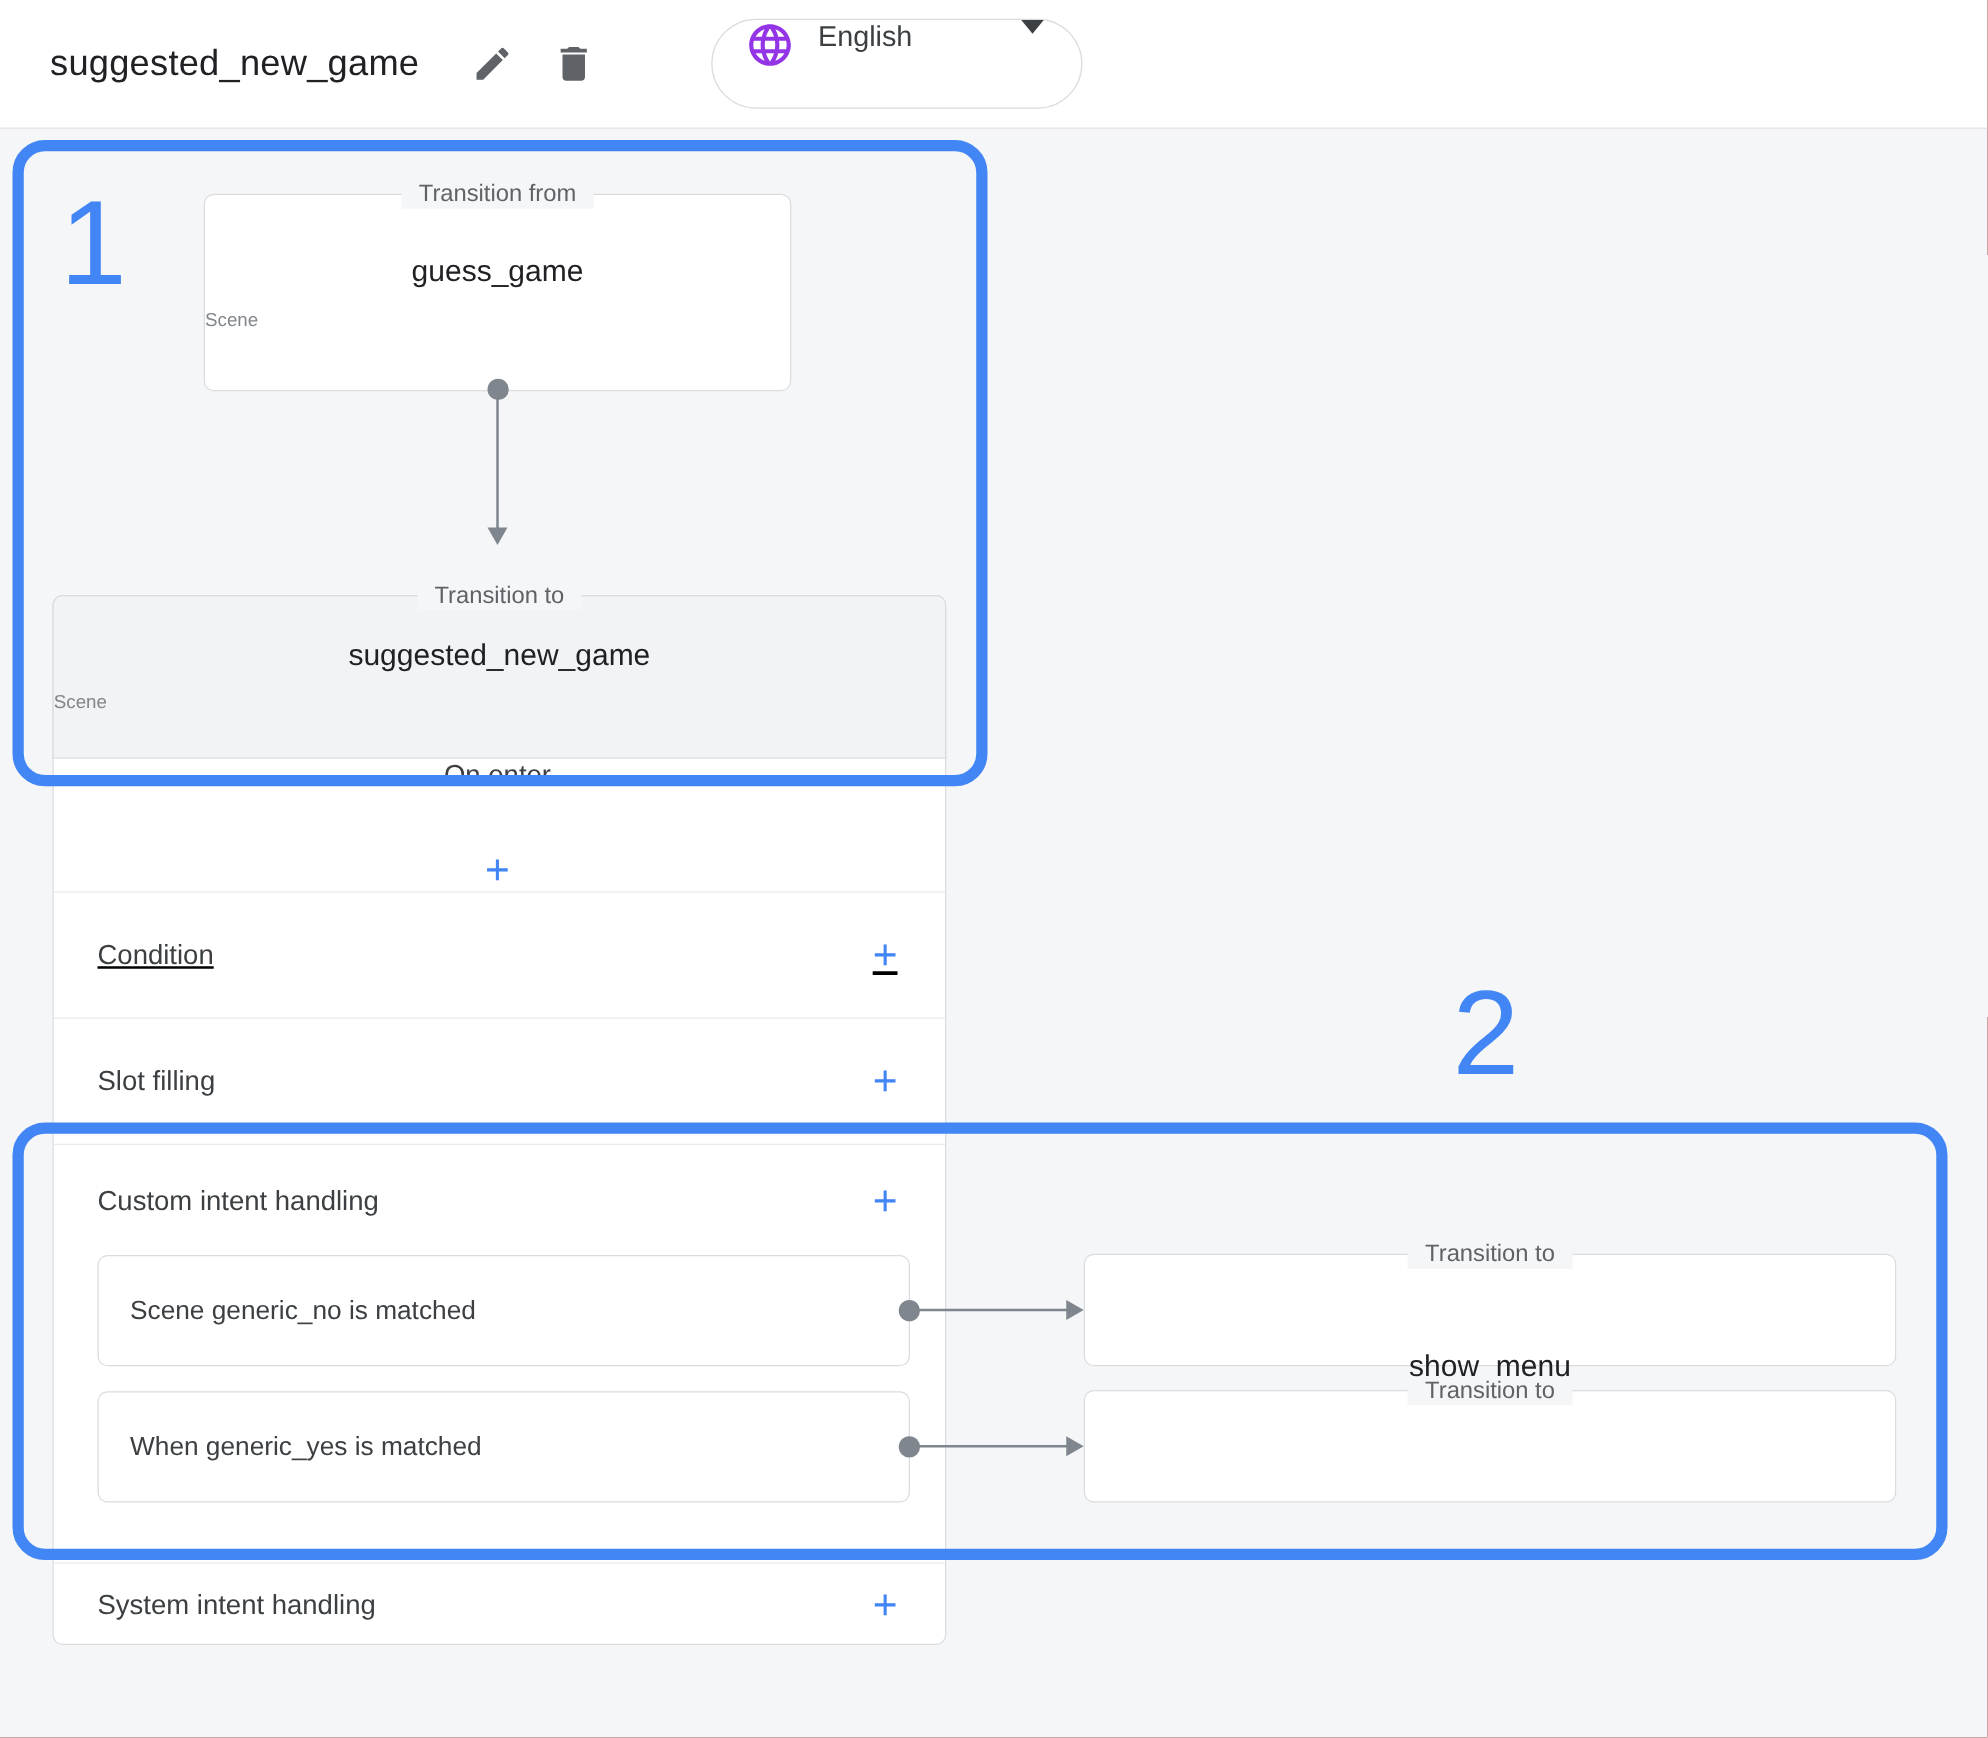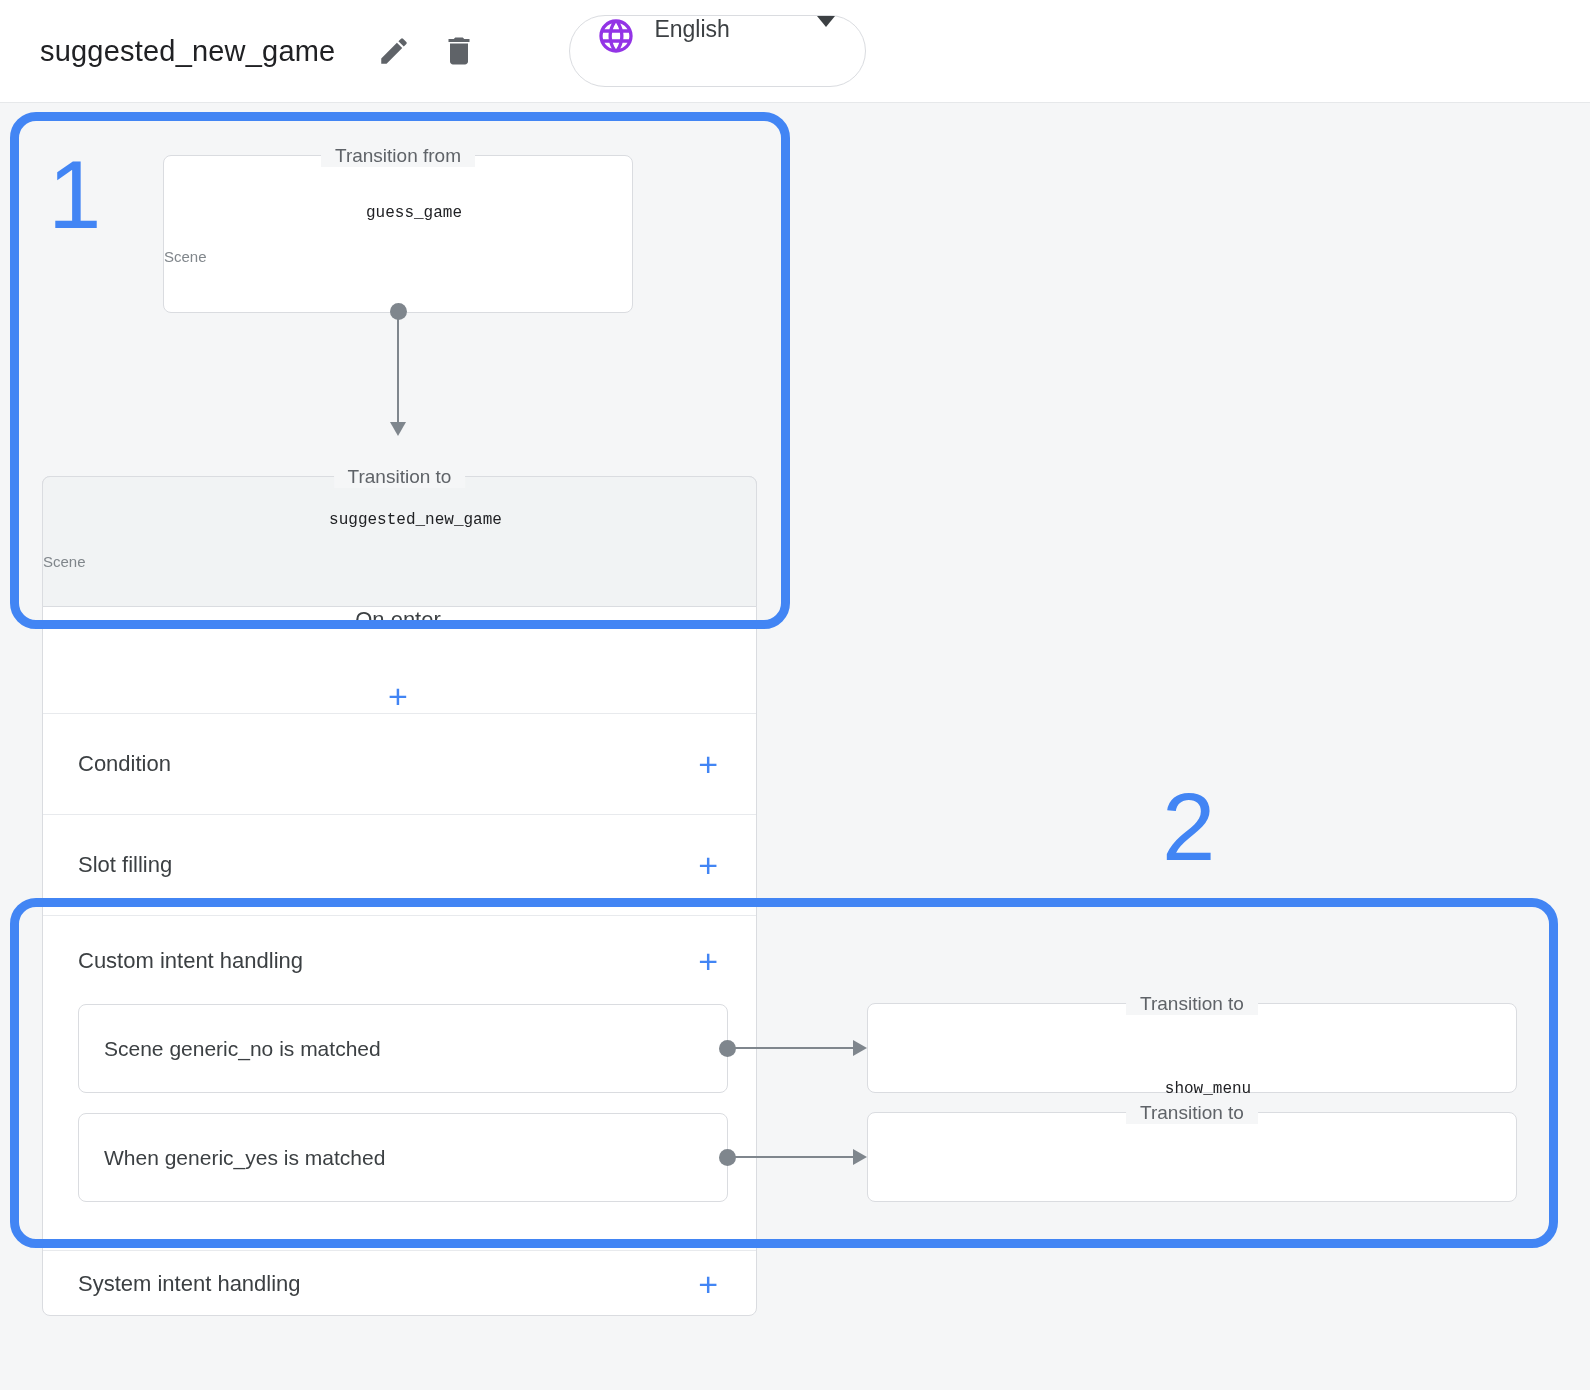--- a/index.html
+++ b/index.html
@@ -32,21 +32,21 @@
   .lang-label{font-size:23px;color:var(--text-mid);margin-left:18px;}
   .caret{margin-left:auto;width:0;height:0;border-left:9px solid transparent;border-right:9px solid transparent;border-top:11px solid #3c4043;}
 
   
   .content{position:absolute;top:103px;left:0;width:1590px;height:1287px;background:var(--page-bg);}
 
   
   .fieldset-card{position:absolute;border:1px solid var(--panel-border);border-radius:8px;box-sizing:border-box;background:#fff;}
   .fieldset-card .legend{position:absolute;top:-11px;left:50%;transform:translateX(-50%);
         background:var(--page-bg);padding:0 14px;font-size:19px;color:var(--text-gray);white-space:nowrap;}
-  .node-name{position:absolute;left:16px;width:100%;text-align:center;font-size:16px;color:var(--text-dark);font-family:Liberation Mono, monospace;}
+  .node-name{position:absolute;left:0;width:100%;text-align:center;font-size:24px;color:var(--text-dark);}
   .node-type{position:absolute;left:0;width:100%;text-align:left;font-size:15px;color:var(--text-light);}
 
   .from-card{left:163px;top:52px;width:470px;height:158px;}
   .from-card .node-name{top:48px;}
   .from-card .node-type{top:92px;}
 
   
   .v-connector{position:absolute;left:398px;top:201px;width:0;height:0;}
   .v-connector .dot{position:absolute;left:-8px;top:-1px;width:17px;height:17px;border-radius:50%;background:var(--connector);}
   .v-connector .line{position:absolute;left:-1px;top:8px;width:2px;height:112px;background:var(--connector);}
@@ -60,21 +60,21 @@
   .to-card .node-name{top:34px;}
   .to-card .node-type{top:76px;}
 
   .row{position:absolute;left:0;width:100%;box-sizing:border-box;display:flex;align-items:center;
        justify-content:space-between;padding:0 38px 0 35px;}
   .row.bordered{border-top:1px solid var(--divider);}
   .row-label{font-size:22px;color:var(--text-mid);}
   .plus{font-size:34px;font-weight:300;color:var(--accent);line-height:1;background:none;border:none;padding:0;cursor:pointer;}
 
   .row-on-enter{top:130px;height:106px;flex-direction:column;}
-  .row-condition{top:236px;height:101px;}
+  .row-condition{top:236px;height:101px;text-decoration:underline;}
   .row-slot{top:337px;height:101px;}
   .row-custom-header{top:438px;height:90px;}
   .row-system{top:773px;height:66px;}
 
   .intent-card{position:absolute;left:35px;width:650px;height:89px;background:#fff;border:1px solid var(--panel-border);
                border-radius:8px;box-sizing:border-box;display:flex;align-items:center;padding-left:25px;cursor:pointer;}
   .intent-card .intent-label{font-size:21px;color:var(--text-mid);}
   .intent-card.first{top:527px;}
   .intent-card.second{top:636px;}
 

